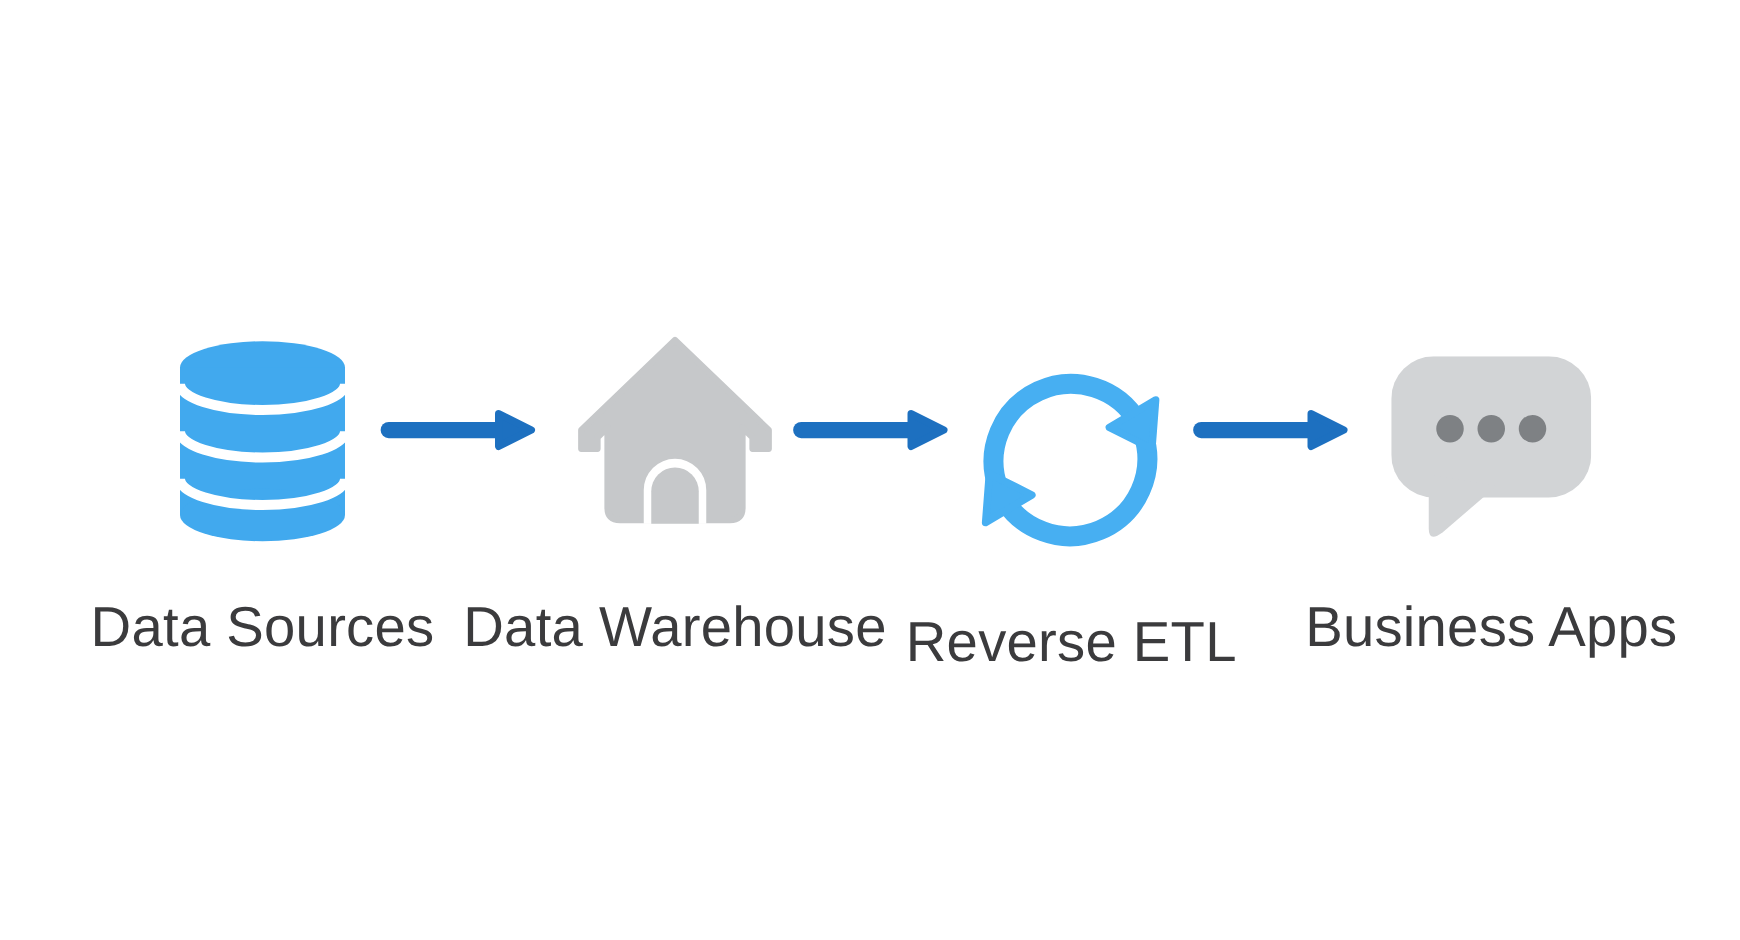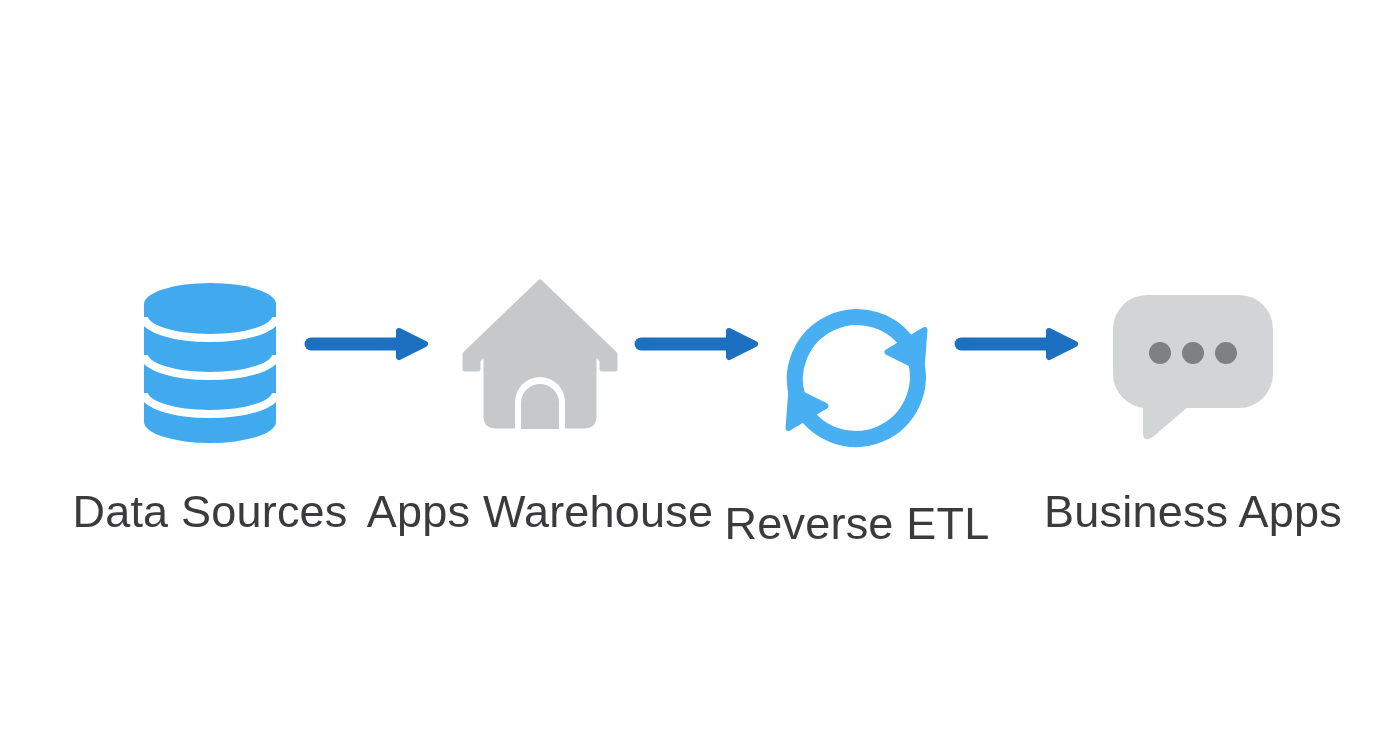--- a/index.html
+++ b/index.html
@@ -19,21 +19,21 @@
     font-family: "Liberation Sans", sans-serif;
   }
   .canvas {
     position: relative;
     width: 1392px; height: 752px;
     background: var(--background);
     overflow: hidden;
   }
   .node {
     position: absolute;
-    top: 18px; height: 692px; width: 320px;
+    top: 8px; height: 692px; width: 320px;
   }
   .node .icon {
     position: absolute;
     left: 50%;
     transform: translateX(-50%);
     display: block;
   }
   .node .label {
     position: absolute;
     left: 50%;
@@ -89,21 +89,21 @@
     <line x1="7" y1="18" x2="95" y2="18" stroke="var(--arrow-blue)" stroke-width="13" stroke-linecap="round"></line>
     <polygon points="95,5 121,18 95,31" fill="var(--arrow-blue)" stroke="var(--arrow-blue)" stroke-width="6" stroke-linejoin="round"></polygon>
   </svg>
 
   <div class="node" id="node-1">
     <svg class="icon" width="166" height="153" viewBox="0 0 166 153" aria-hidden="true">
       <path d="M 83 3 L 158 75 L 158 90 L 145 90 L 145 81 L 137 73 L 137 137 Q 137 147 127 147 L 39 147 Q 29 147 29 137 L 29 73 L 21 81 L 21 90 L 8 90 L 8 75 Z" fill="var(--house-gray)" stroke="var(--house-gray)" stroke-width="5" stroke-linejoin="round"></path>
       <path d="M 58 150 L 58 123 A 25 25 0 0 1 108 123 L 108 150 Z" fill="#ffffff"></path>
       <path d="M 64 150 L 64 124 A 19 19 0 0 1 102 124 L 102 150 Z" fill="var(--house-gray)"></path>
     </svg>
-    <div class="label">Apps Warehouse</div>
+    <div class="label">Data Warehouse</div>
   </div>
 
   <svg class="arrow" id="arrow-1" width="126" height="36" viewBox="0 0 126 36" aria-hidden="true">
     <line x1="7" y1="18" x2="95" y2="18" stroke="var(--arrow-blue)" stroke-width="13" stroke-linecap="round"></line>
     <polygon points="95,5 121,18 95,31" fill="var(--arrow-blue)" stroke="var(--arrow-blue)" stroke-width="6" stroke-linejoin="round"></polygon>
   </svg>
 
   <div class="node" id="node-2">
     <svg class="icon" width="165" height="168" viewBox="0 0 165 168" aria-hidden="true">
       <g fill="none" stroke="var(--sync-blue)" stroke-width="16" stroke-linecap="round">

